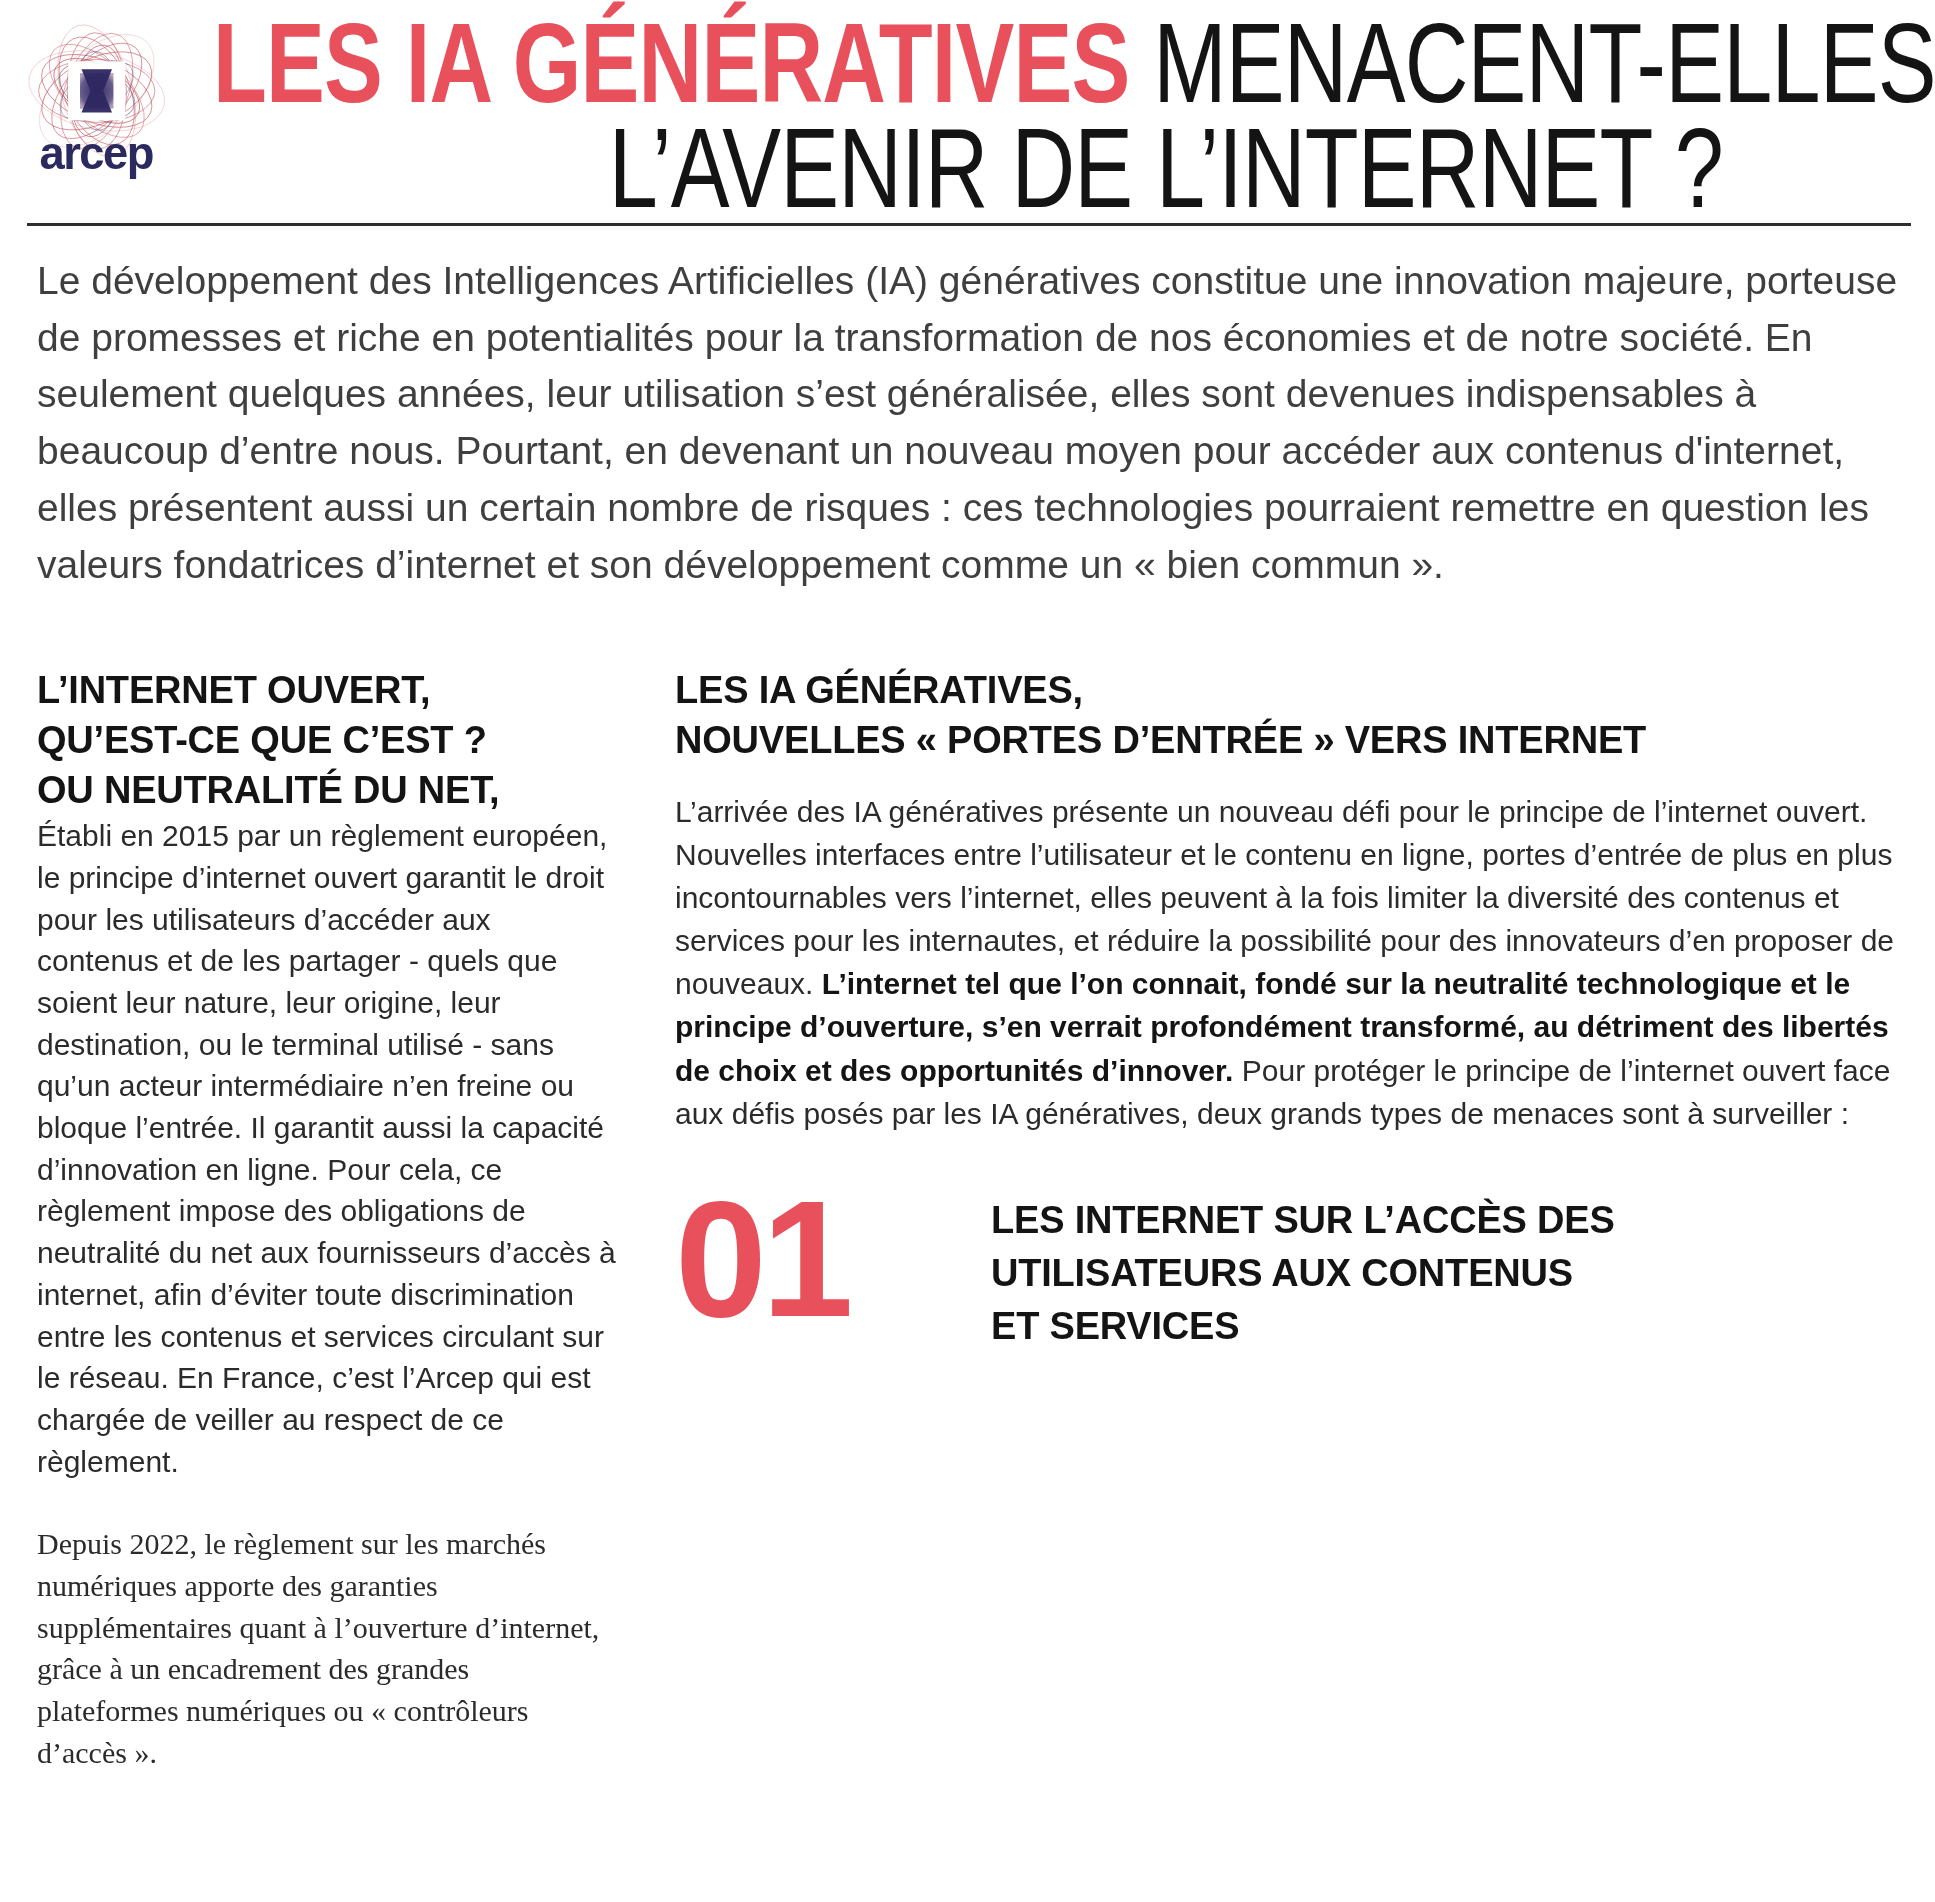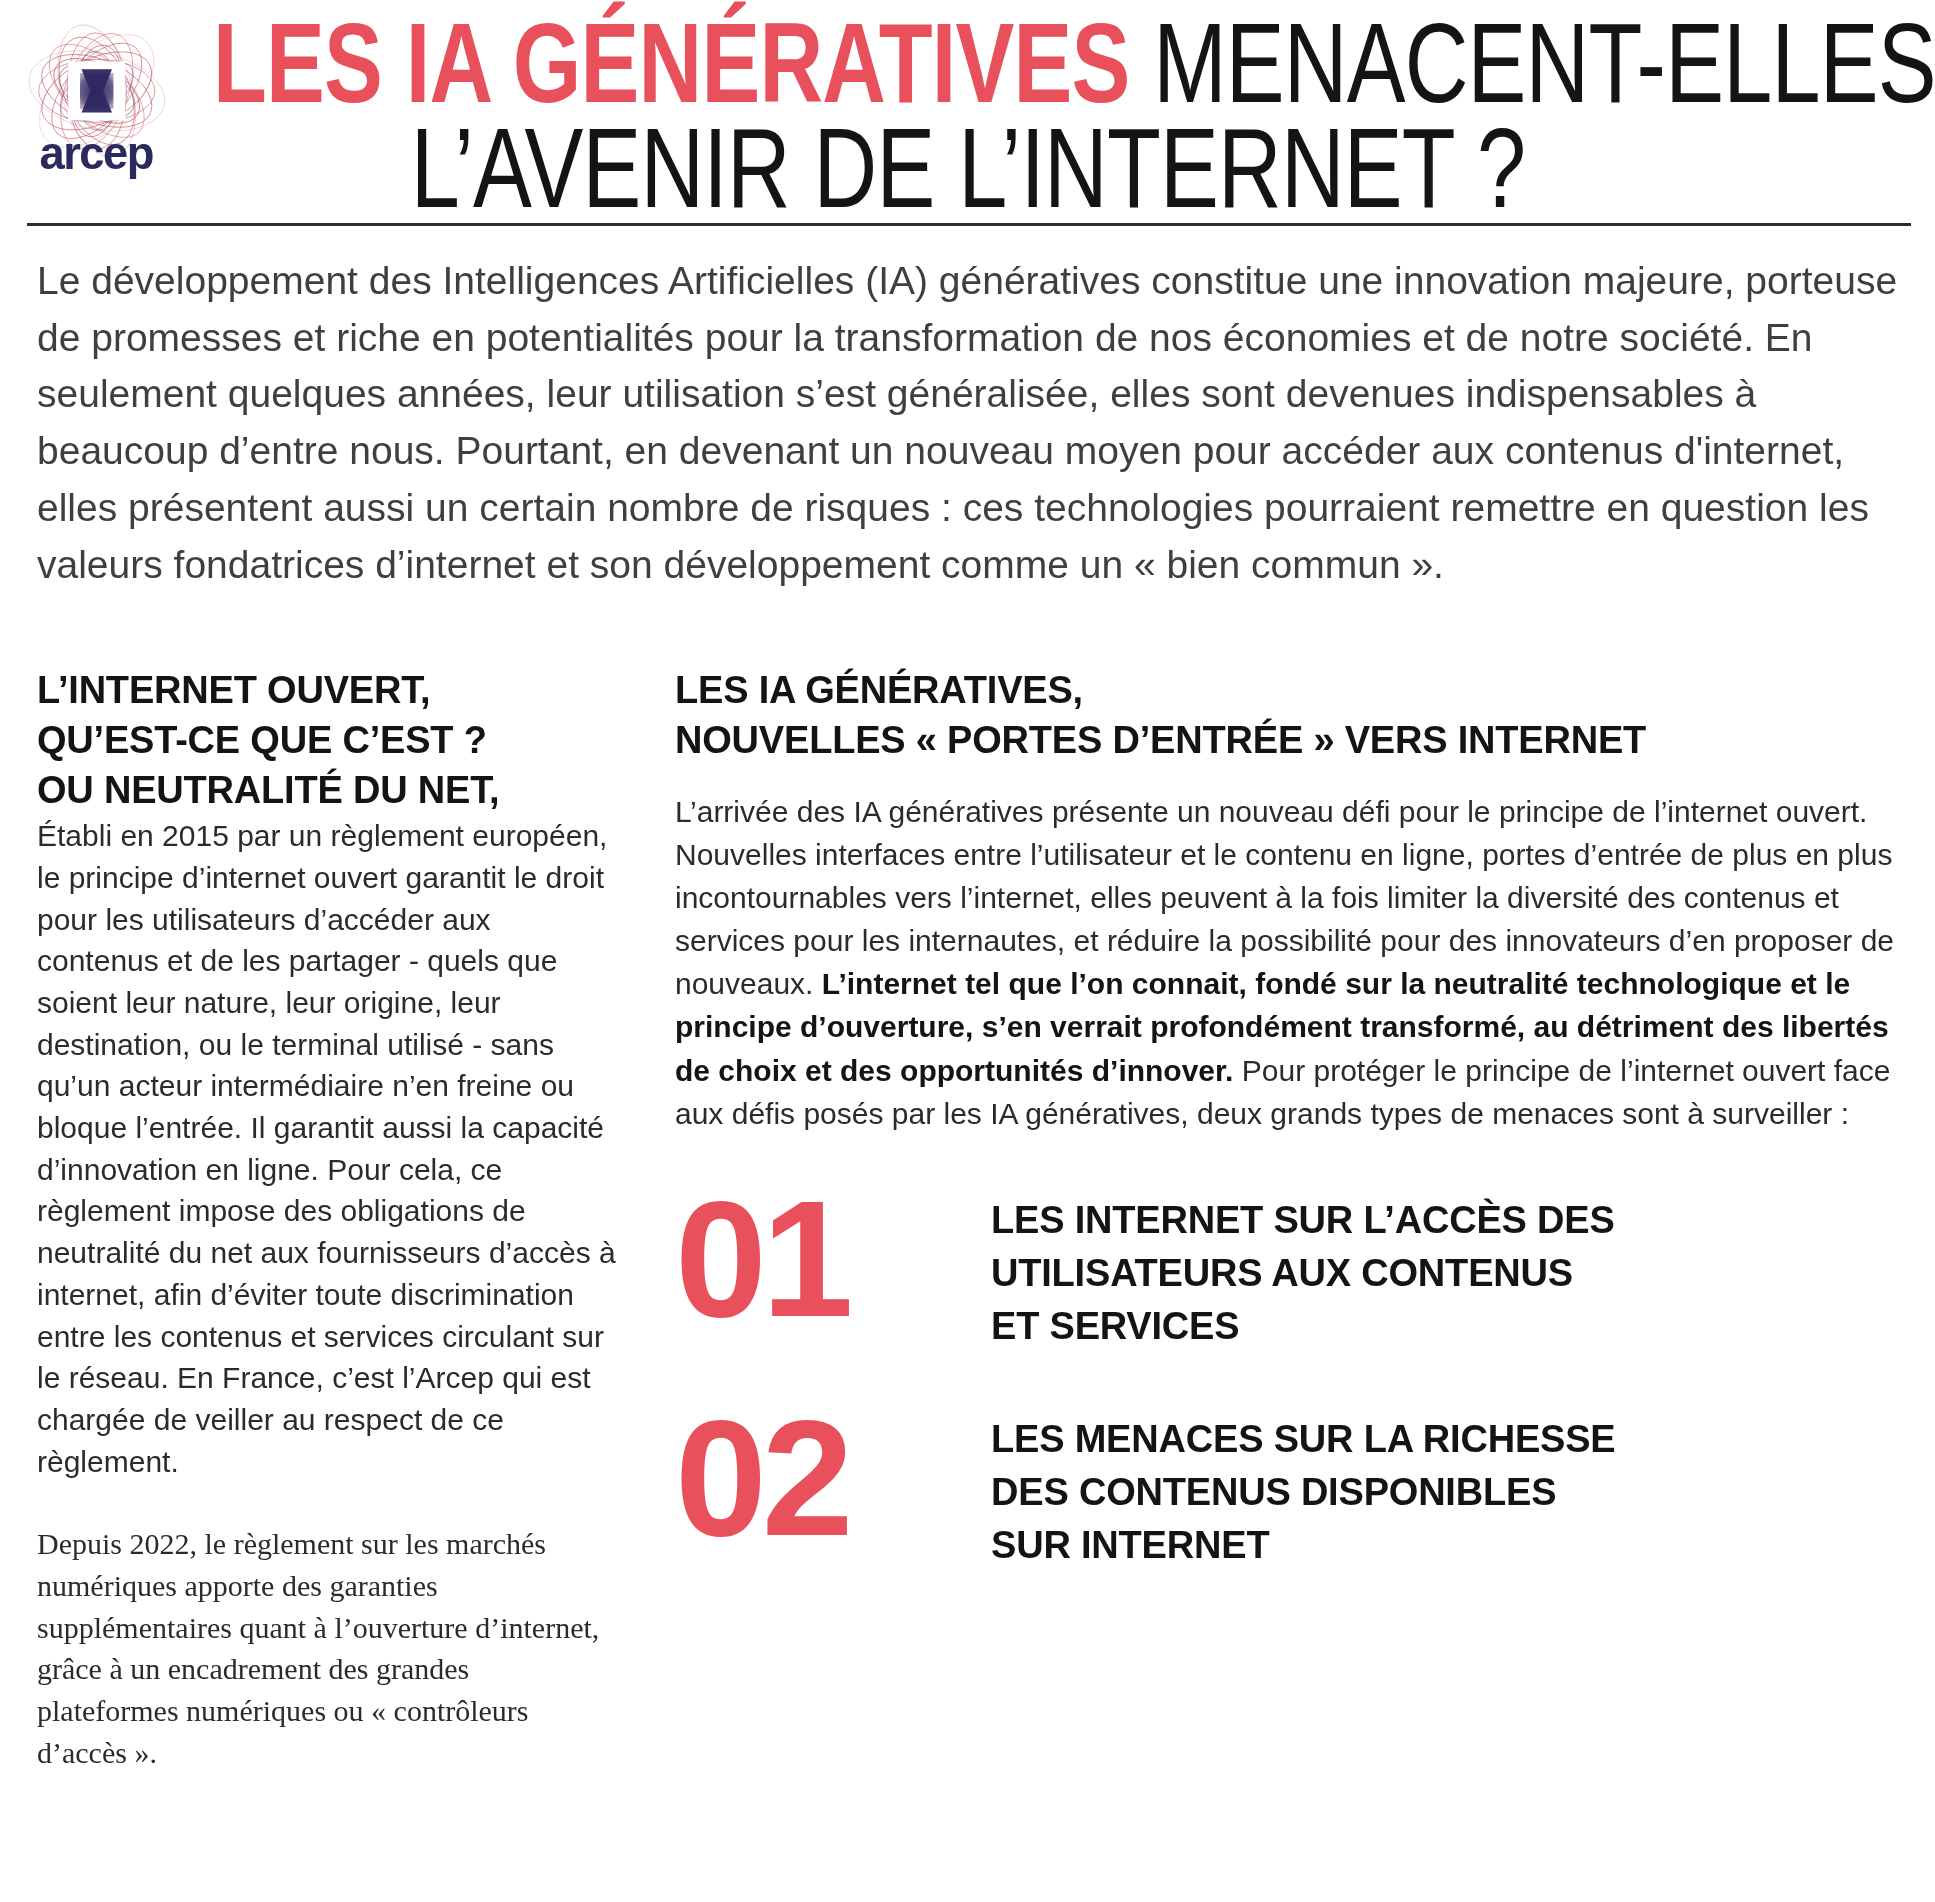--- a/index.html
+++ b/index.html
@@ -11,21 +11,21 @@
     --divider:#2e2e2e;
   }
   *{margin:0;padding:0;box-sizing:border-box;}
   html,body{background:#ffffff;}
   body{
     width:1936px;height:1902px;position:relative;overflow:hidden;
     font-family:"Liberation Sans", sans-serif;
   }
   
   .logo{position:absolute;left:14px;top:17px;width:165px;height:165px;}
-  .title{position:absolute;left:0;right:0;top:11px;text-align:center;color:var(--ink);}
+  .title{position:absolute;left:0;right:0;top:11px;text-align:right;color:var(--ink);}
   .title-line{white-space:nowrap;transform:scaleX(0.78);transform-origin:50% 50%;line-height:0.93;}
   .title-line1{font-size:113px;}
   .title-line2{font-size:113px;font-weight:300;letter-spacing:-1px;}
   .title-hl{color:var(--accent);font-weight:800;letter-spacing:-1px;}
   .title-rest{color:var(--ink);font-weight:300;letter-spacing:-1px;}
   .divider{position:absolute;top:223px;left:27px;right:25px;border-top:3.5px solid var(--divider);}
   
   .intro{
     position:absolute;left:37px;top:253px;width:1873px;
     font-size:39px;line-height:1.455;font-weight:300;color:var(--intro);
@@ -111,21 +111,15 @@
   </h2>
   <p class="right-para"><span class="seg-normal">L’arrivée des IA génératives présente un nouveau défi pour le principe de l’internet ouvert. Nouvelles interfaces entre l’utilisateur et le contenu en ligne, portes d’entrée de plus en plus incontournables vers l’internet, elles peuvent à la fois limiter la diversité des contenus et services pour les internautes, et réduire la possibilité pour des innovateurs d’en proposer de nouveaux. </span><span class="seg-bold">L’internet tel que l’on connait, fondé sur la neutralité technologique et le principe d’ouverture, s’en verrait profondément transformé, au détriment des libertés de choix et des opportunités d’innover.</span><span class="seg-normal"> Pour protéger le principe de l’internet ouvert face aux défis posés par les IA génératives, deux grands types de menaces sont à surveiller :</span></p>
 
   <div class="threats">
     <div class="threat">
       <div class="threat-number">01</div>
       <div class="threat-label">LES INTERNET SUR L’ACCÈS DES
 UTILISATEURS AUX CONTENUS
 ET SERVICES</div>
     </div>
-    <div class="threat">
-      <div class="threat-number">02</div>
-      <div class="threat-label">LES MENACES SUR LA RICHESSE
-DES CONTENUS DISPONIBLES
-SUR INTERNET</div>
-    </div>
   </div>
 </section>
 
 
 </body></html>

